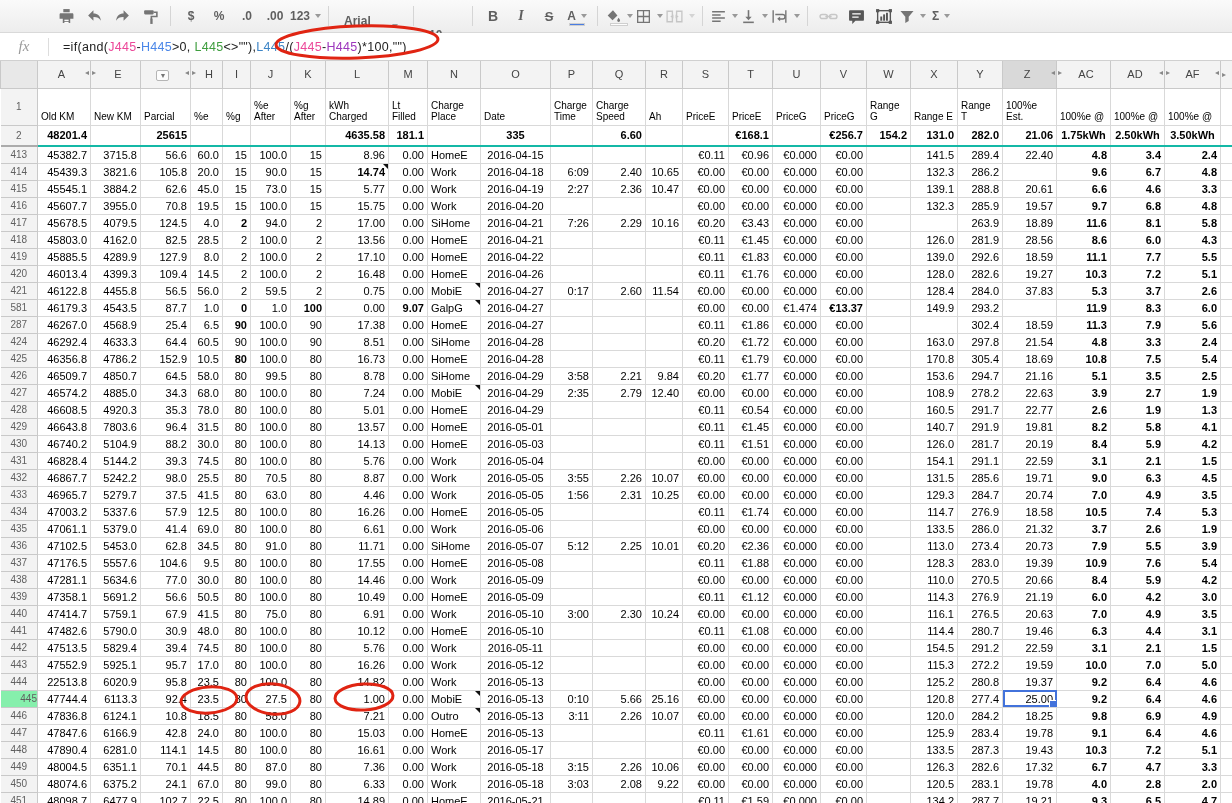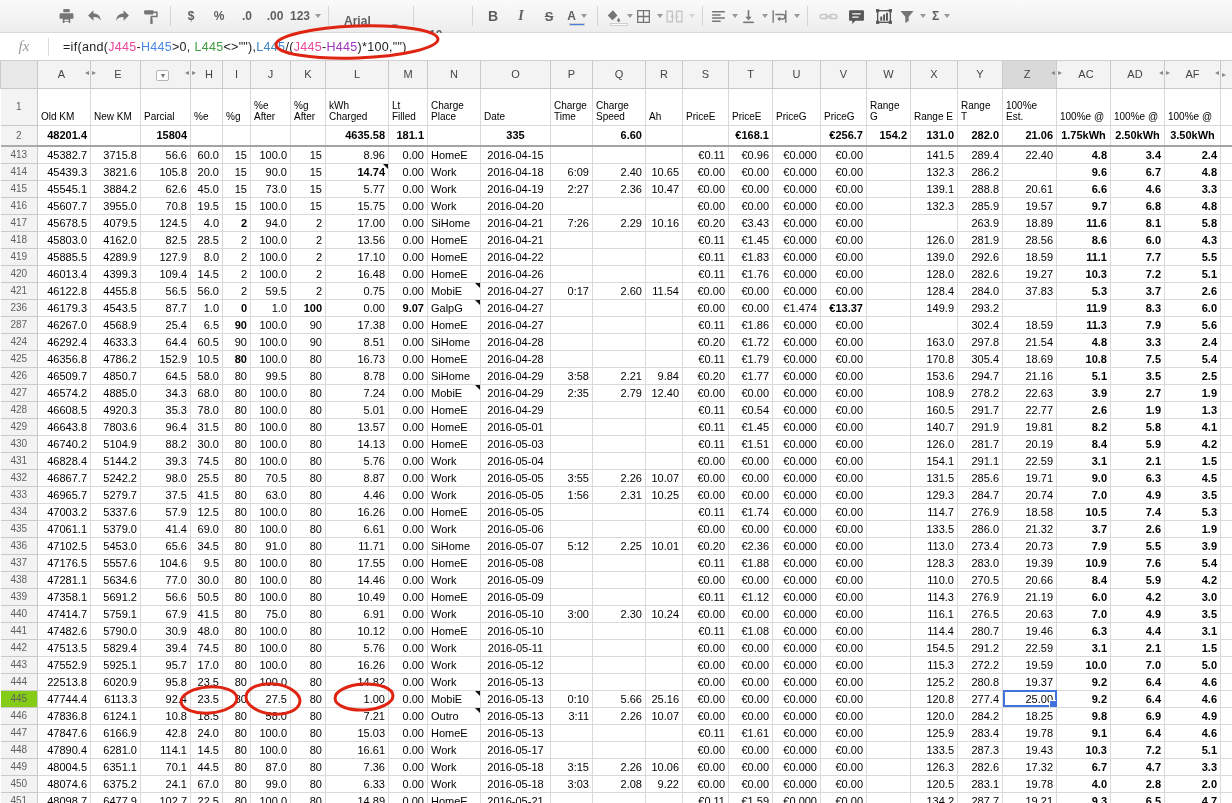--- a/index.html
+++ b/index.html
@@ -43,28 +43,28 @@
     color:#444; font-size:11px; text-align:center; vertical-align:middle; cursor:pointer; }
   tr.hdr th.corner { background:#e8e8e8; }
   tr.hdr th.selcol { background:#d9d9d9; }
   .hind { color:#888; font-size:8px; vertical-align:1px; }
   .hpre { float:left; margin-left:1px; } .hpost { float:right; margin-right:1px; }
   .filterbox { display:inline-block; width:13px; height:11px; background:#fdfdfd;
     border:1px solid #b5b5b5; border-radius:2px; line-height:9px; font-size:7px; color:#777; }
 
   th.rn { background:#f3f3f3; border:1px solid #c9c9c9; border-left:none; color:#5f5f5f;
     font-size:10px; text-align:center; cursor:pointer; }
-  th.rn.cur { background:#84cc16; }
+  th.rn.cur { background:#86efac;text-align:right; }
 
   td.cell { border-right:1px solid #d9d9d9; border-bottom:1px solid #d9d9d9;
     font-size:11px; color:#000; padding:0 3px; position:relative; cursor:cell; }
   tr.r1 td { height:37px; vertical-align:bottom; text-align:left; white-space:normal;
     line-height:11.5px; padding-bottom:2px; font-size:10px; }
   tr.r2 td { height:21px; font-weight:bold; }
-  tr.r2 td.cell, tr.frozen-edge td { border-bottom:2px solid #a3a3a3; }
+  tr.r2 td.cell, tr.frozen-edge td { border-bottom:2px solid #14b8a6; }
   tr.r2 th.rn { border-bottom:2px solid #ababab; }
   tr.dr td { height:17px; }
   .al-r { text-align:right; } .al-l { text-align:left;margin-top:12px; } .al-c { text-align:center; }
   .c-blue { color:#4a7de2; }
   .c-bblue { color:#4a7de2; font-weight:bold; }
   .c-bb { color:#000; font-weight:bold; }
   .c-red { color:#f01000; }
   td.cmt:after { content:""; position:absolute; top:0; right:0; border-left:5px solid transparent;
     border-top:5px solid #111; }
   td.sel { outline:2px solid #4272db; outline-offset:-2px; }
@@ -326,21 +326,21 @@
             <td class="cell">100%e Est.</td>
             <td class="cell">100%e @</td>
             <td class="cell">100%e @</td>
             <td class="cell">100%e @</td>
             <td class="cell"></td>
           </tr>
           <tr class="r2">
             <th class="rn">2</th>
             <td class="cell c-blue al-r">48201.4</td>
             <td class="cell c-blue al-r"></td>
-            <td class="cell c-blue al-r">15804</td>
+            <td class="cell c-blue al-r">25615</td>
             <td class="cell c-blue al-r"></td>
             <td class="cell c-blue al-r"></td>
             <td class="cell c-blue al-r"></td>
             <td class="cell c-blue al-r"></td>
             <td class="cell c-blue al-r">4635.58</td>
             <td class="cell c-blue al-r">181.1</td>
             <td class="cell c-blue al-l"></td>
             <td class="cell c-blue al-c">335</td>
             <td class="cell c-blue al-r"></td>
             <td class="cell c-blue al-r">6.60</td>
@@ -613,21 +613,21 @@
             <td class="cell al-r c-blue"></td>
             <td class="cell al-r c-blue">128.4</td>
             <td class="cell al-r c-blue">284.0</td>
             <td class="cell al-r c-blue">37.83</td>
             <td class="cell al-r c-bblue">5.3</td>
             <td class="cell al-r c-bblue">3.7</td>
             <td class="cell al-r c-bblue">2.6</td>
             <td class="cell al-r"></td>
           </tr>
           <tr class="dr">
-            <th class="rn">236</th>
+            <th class="rn">581</th>
             <td class="cell al-r c-blue">46179.3</td>
             <td class="cell al-r">4543.5</td>
             <td class="cell al-r c-blue">87.7</td>
             <td class="cell al-r">1.0</td>
             <td class="cell al-r c-blue c-bb">0</td>
             <td class="cell al-r">1.0</td>
             <td class="cell al-r c-bb">100</td>
             <td class="cell al-r">0.00</td>
             <td class="cell al-r c-bb">9.07</td>
             <td class="cell al-l cmt">GalpG</td>
@@ -1022,21 +1022,21 @@
             <td class="cell al-r c-blue">21.32</td>
             <td class="cell al-r c-bblue">3.7</td>
             <td class="cell al-r c-bblue">2.6</td>
             <td class="cell al-r c-bblue">1.9</td>
             <td class="cell al-r"></td>
           </tr>
           <tr class="dr">
             <th class="rn">436</th>
             <td class="cell al-r c-blue">47102.5</td>
             <td class="cell al-r">5453.0</td>
-            <td class="cell al-r c-blue">65.6</td>
+            <td class="cell al-r c-blue">62.8</td>
             <td class="cell al-r">34.5</td>
             <td class="cell al-r c-blue">80</td>
             <td class="cell al-r">91.0</td>
             <td class="cell al-r">80</td>
             <td class="cell al-r">11.71</td>
             <td class="cell al-r">0.00</td>
             <td class="cell al-l">SiHome</td>
             <td class="cell al-c">2016-05-07</td>
             <td class="cell al-r">5:12</td>
             <td class="cell al-r c-blue">2.25</td>

